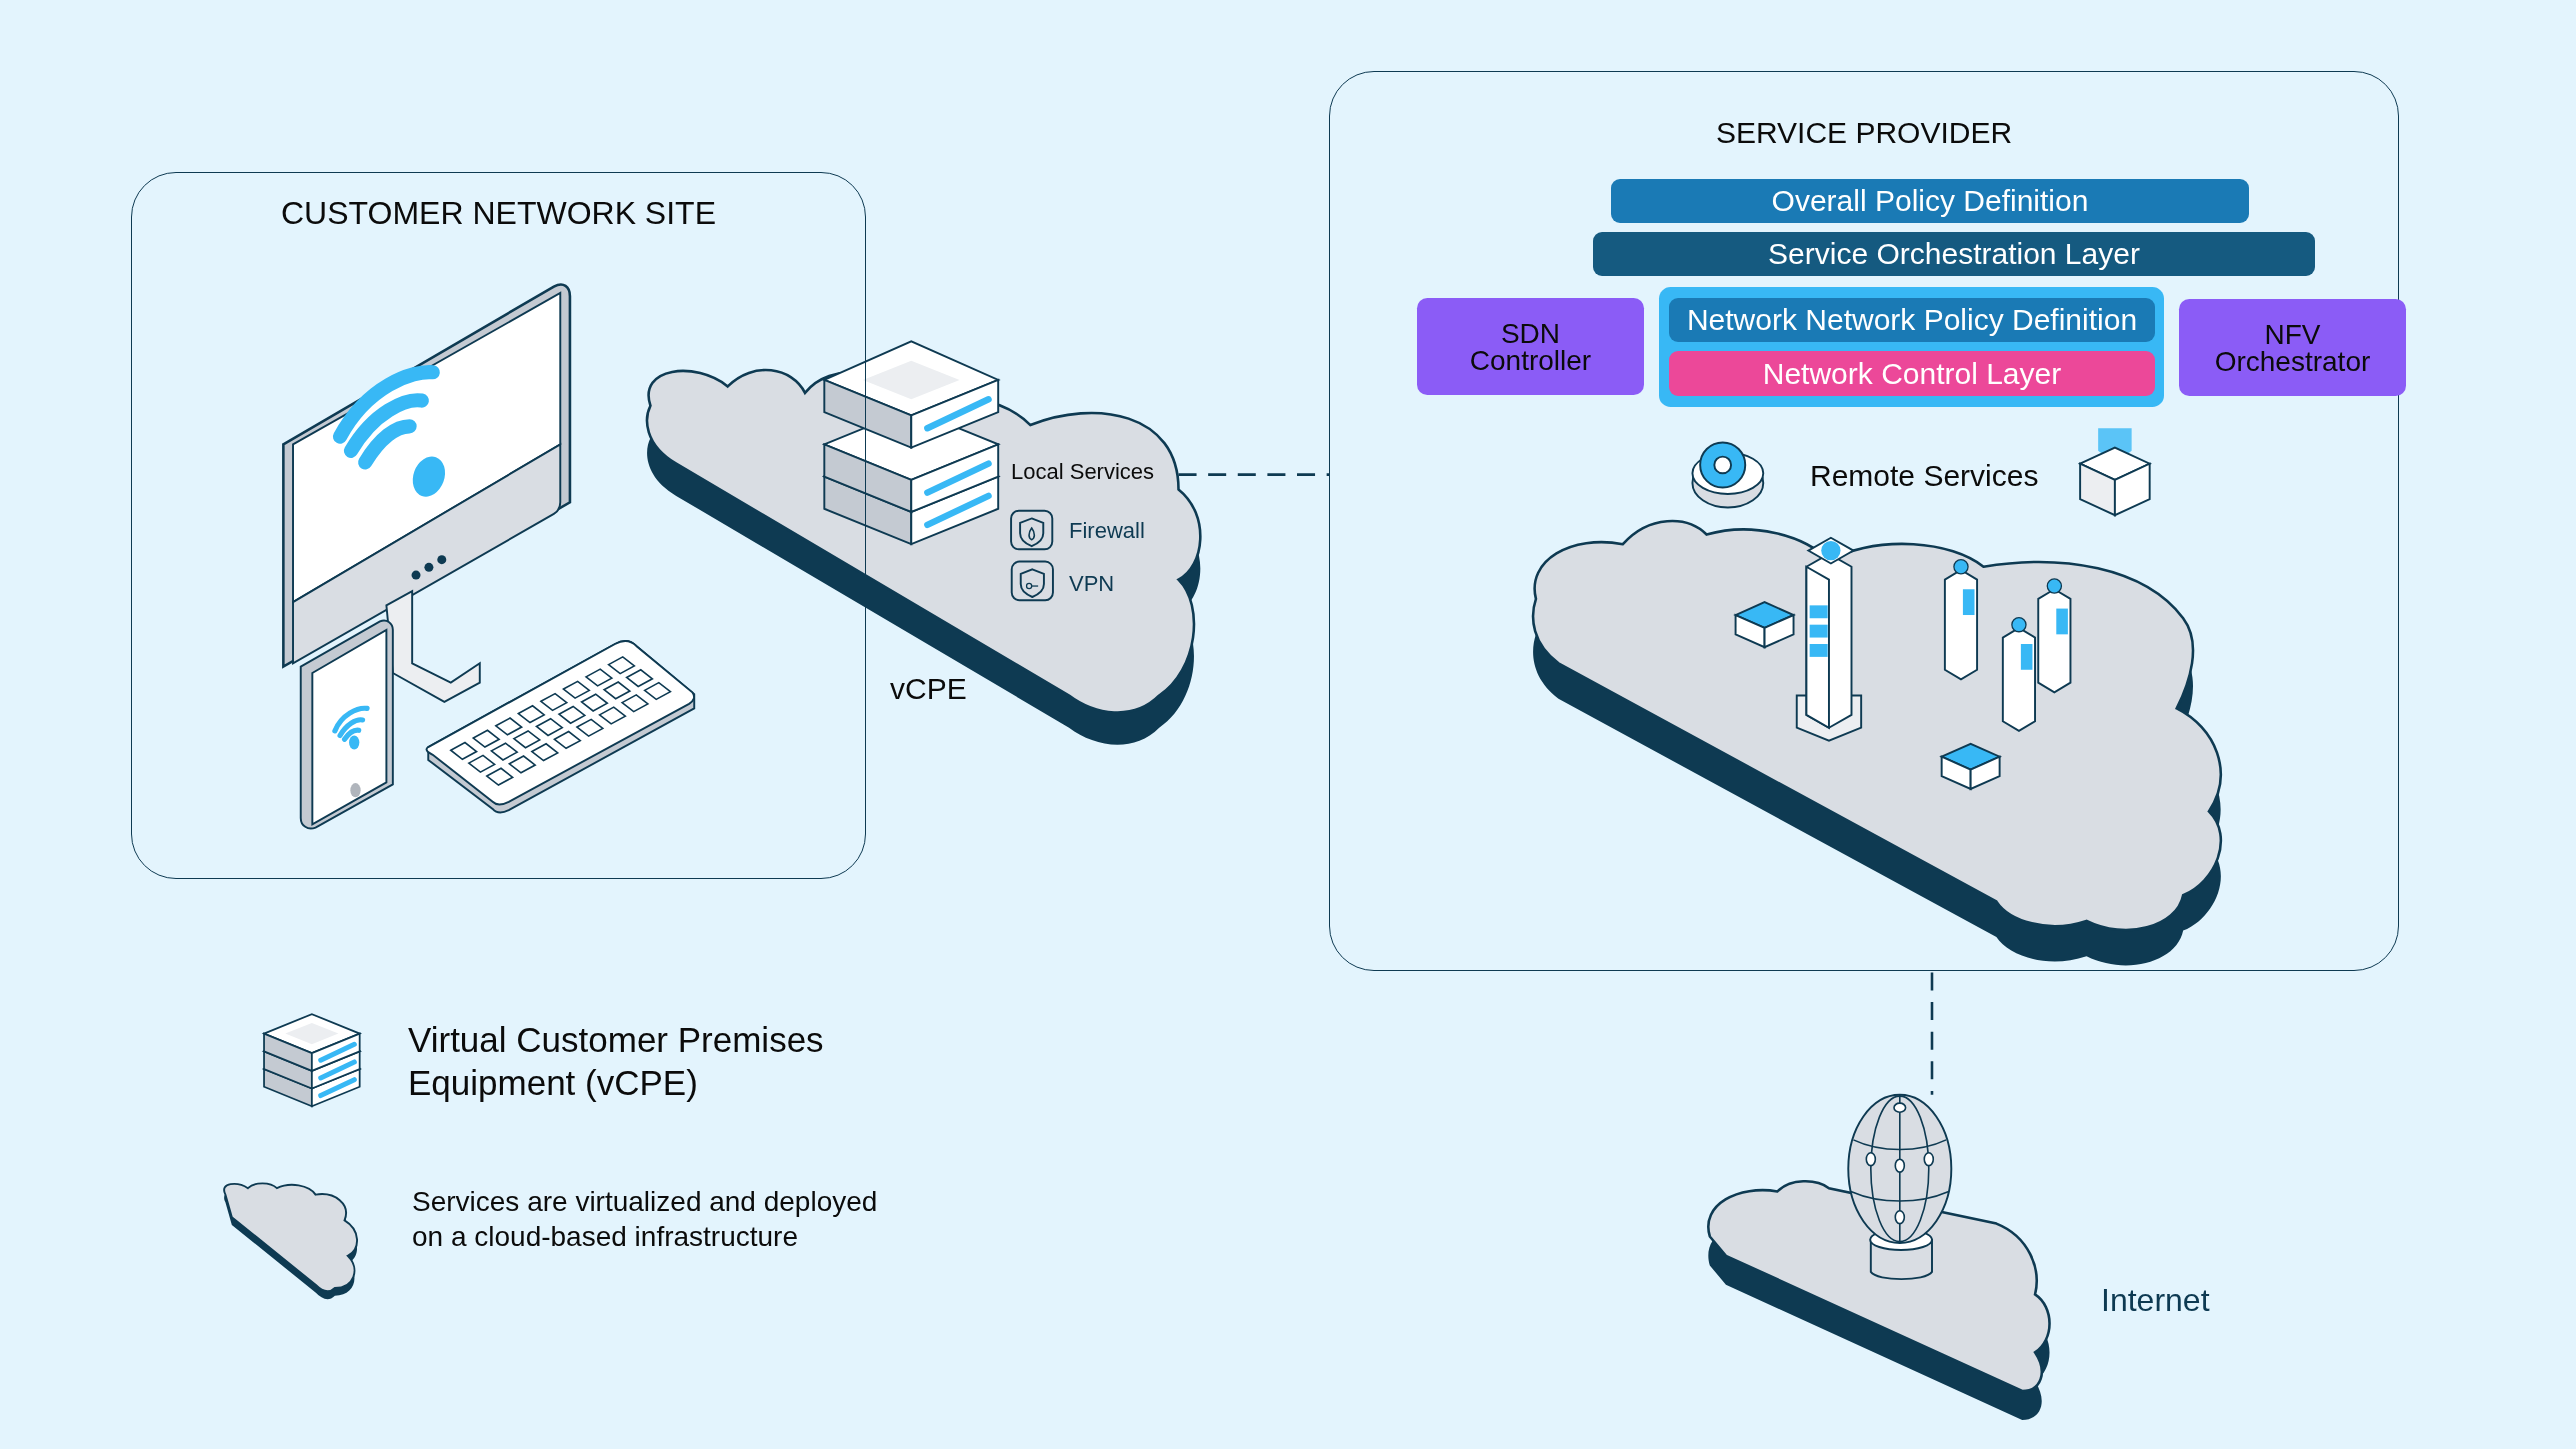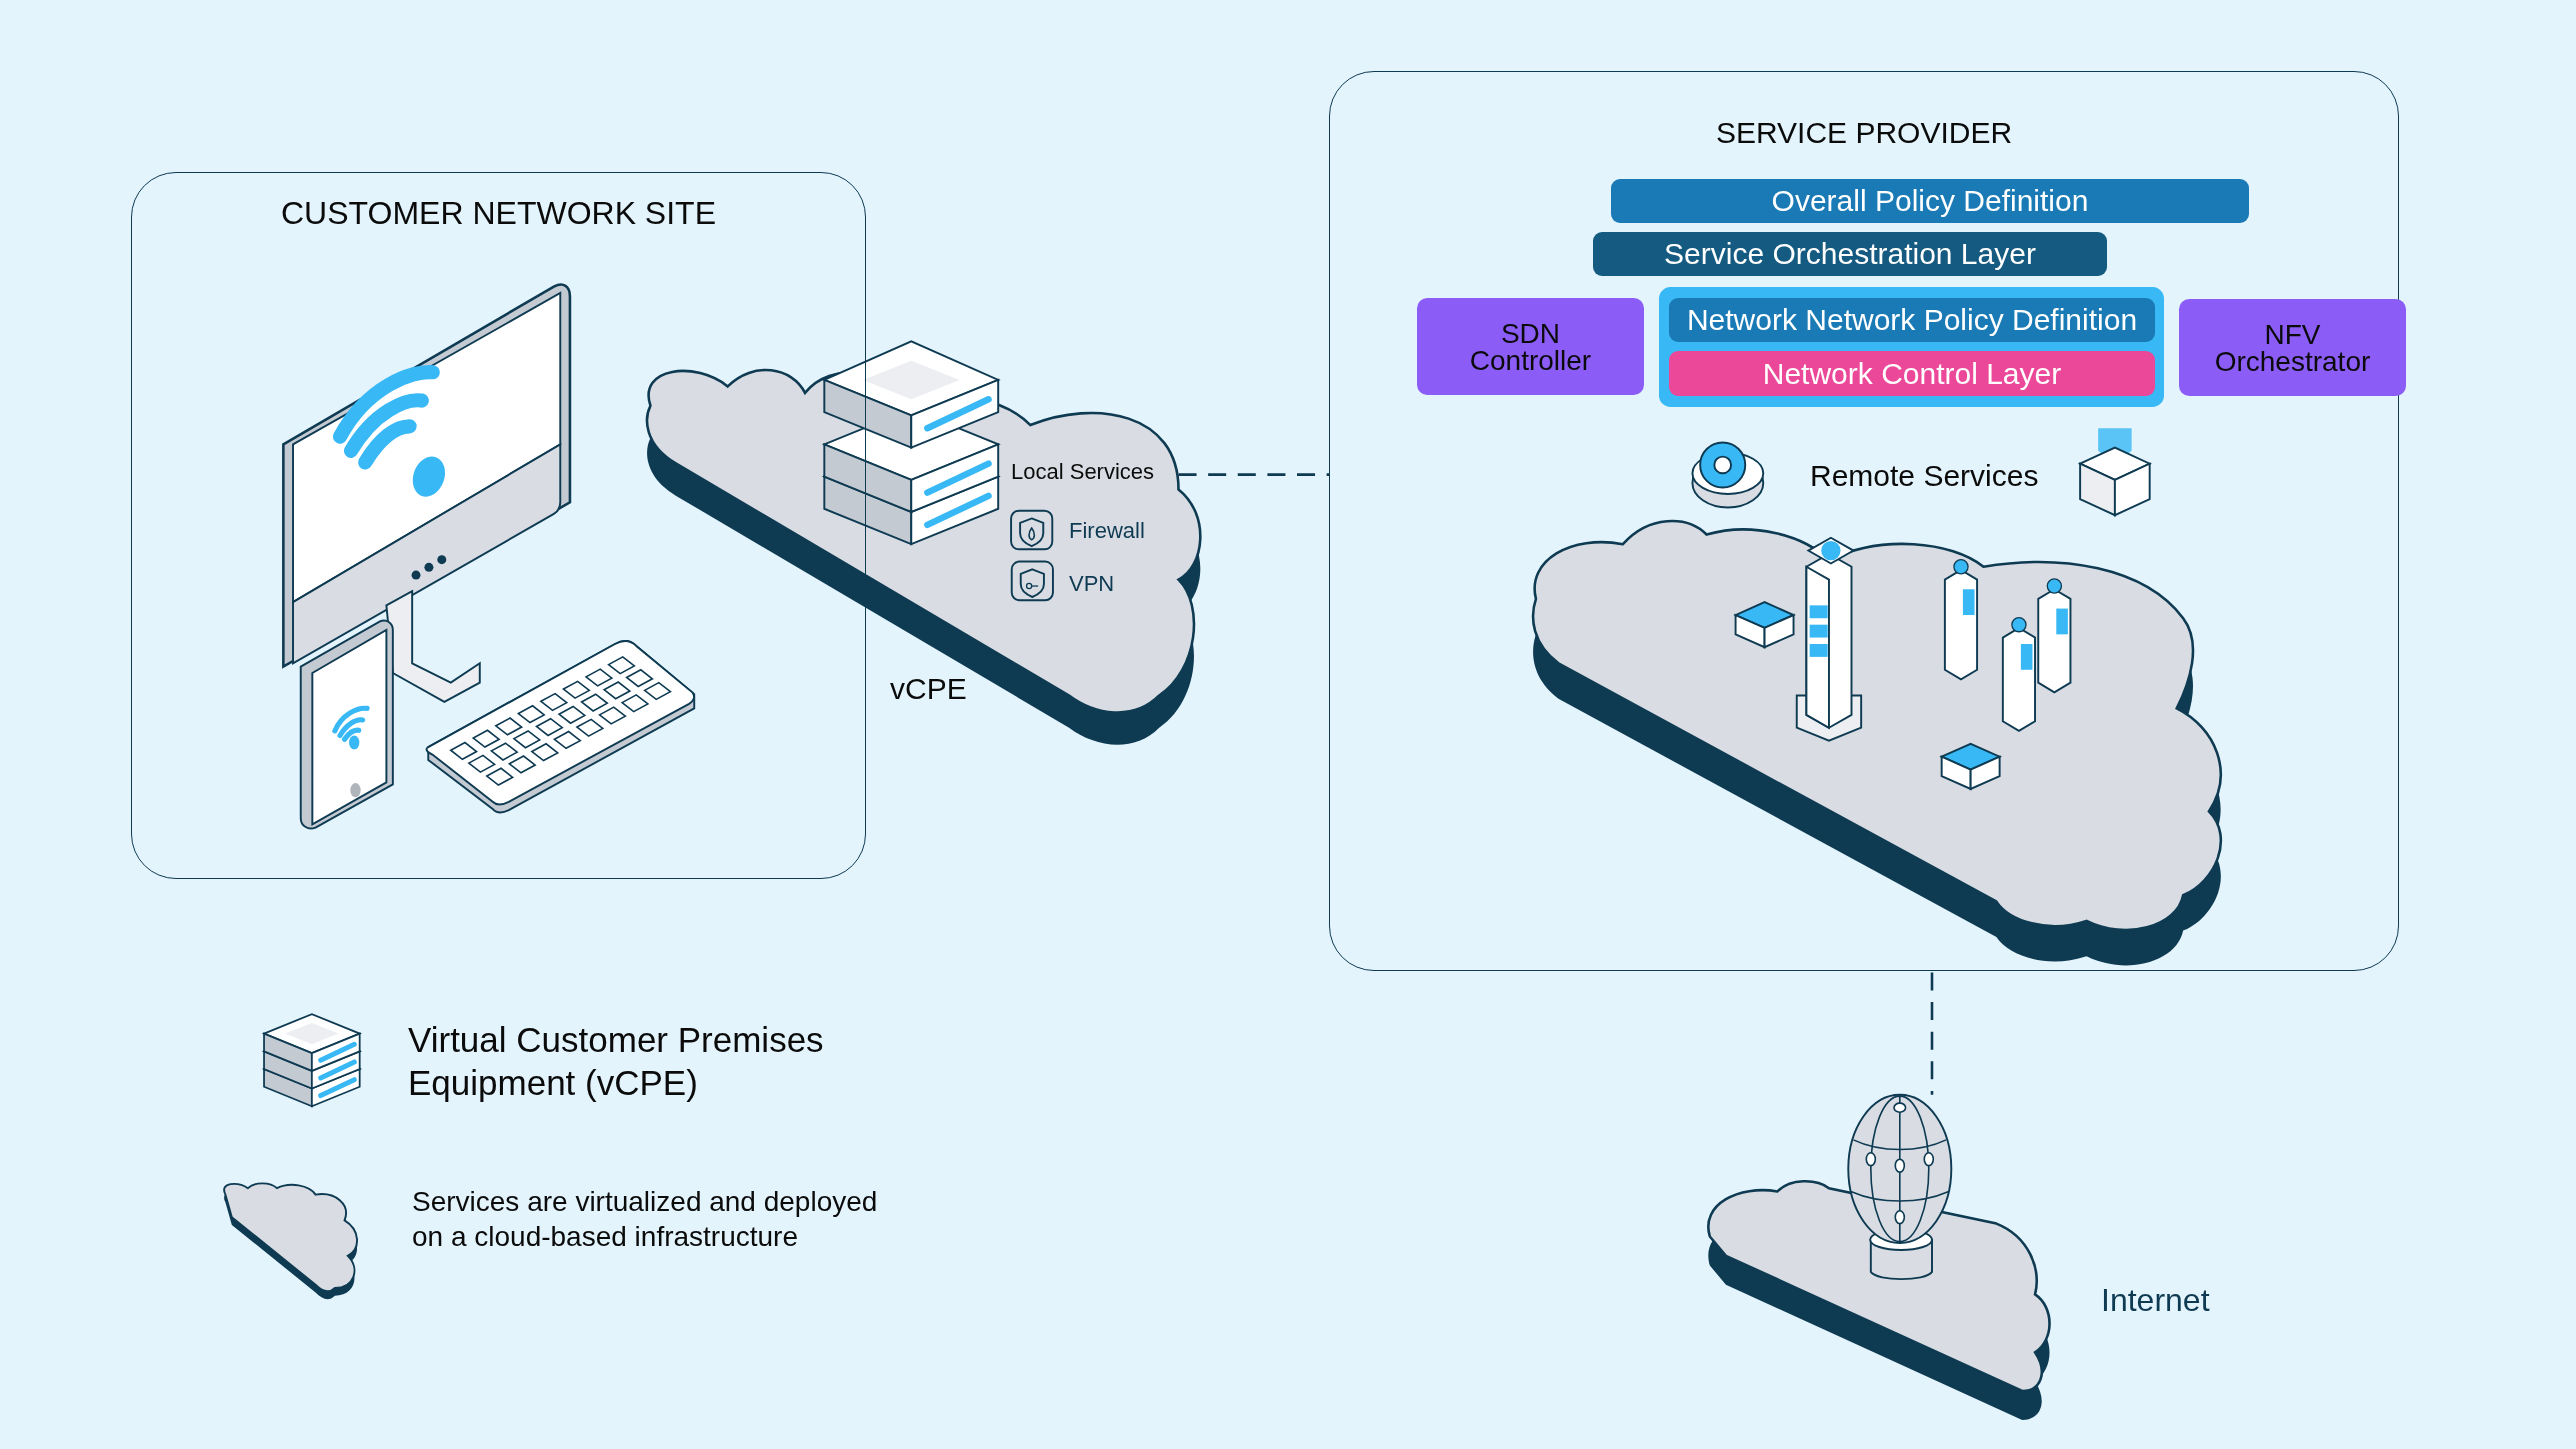--- a/index.html
+++ b/index.html
@@ -223,21 +223,21 @@
 
 <div class="panel" style="left:131px;top:172px;width:735px;height:707px;">
   <div class="panel-title" style="top:22px;">CUSTOMER NETWORK SITE</div>
 </div>
 
 <div class="panel" style="left:1329px;top:71px;width:1070px;height:900px;">
   <div class="panel-title" style="top:44px;font-size:30px;">SERVICE PROVIDER</div>
 </div>
 
 <div class="layer" style="left:1593px;top:179px;width:638px;height:44px;background:#1a7ab5;margin-left:18px;">Overall Policy Definition</div>
-<div class="layer" style="left:1593px;top:232px;width:514px;height:44px;background:#155a80;">Service Orchestration Layer</div>
+<div class="layer" style="left:1593px;top:232px;width:722px;height:44px;background:#155a80;">Service Orchestration Layer</div>
 
 <div class="sidebox" style="left:1417px;top:298px;width:227px;height:97px;">
   <span>SDN</span>
   <span>Controller</span>
 </div>
 
 <div class="abs" style="left:1659px;top:287px;width:505px;height:120px;background:#38b8f5;border-radius:11.6px;"></div>
 <div class="layer" style="left:1669px;top:298px;width:486px;height:44px;background:#1a7ab5;">Network Network Policy Definition</div>
 <div class="layer" style="left:1669px;top:351px;width:486px;height:45px;background:#ec4899;">Network Control Layer</div>
 

